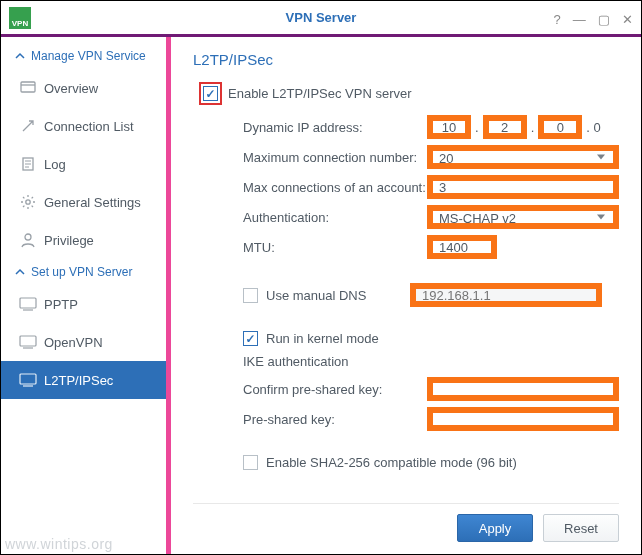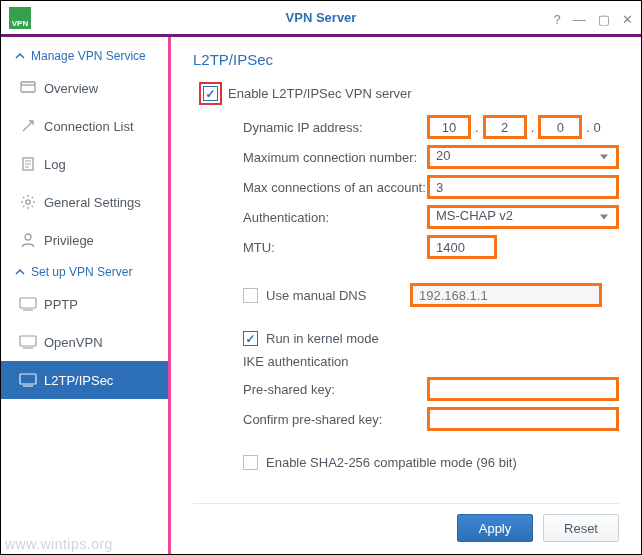--- a/index.html
+++ b/index.html
@@ -51,21 +51,21 @@
     gap: 12px;
     color: #888;
   }
   .titlebar-controls span { cursor: pointer; }
   .main {
     display: flex;
     height: calc(100% - 36px);
   }
   .sidebar {
     width: 174px;
-    border-right: 3px solid #ec4899;
+    border-right: 5px solid #ec4899;
     padding-top: 6px;
   }
   .section-header {
     display: flex;
     align-items: center;
     gap: 6px;
     padding: 6px 14px;
     color: #2d6fb7;
     font-size: 12px;
     cursor: pointer;
@@ -139,21 +139,21 @@
     display: flex;
     align-items: center;
     margin-bottom: 6px;
     margin-left: 50px;
   }
   .form-row .label {
     width: 184px;
     color: #505A64;
   }
   .input {
-    border: 3px solid #f97316;
+    border: 6px solid #f97316;
     height: 24px;
     padding: 0 6px;
     font-size: 13px;
     color: #505A64;
     background: #fff;
   }
   .input.readonly { background: #f5f6f7; color: #aab0b6; }
   .ip-group { display: flex; align-items: center; gap: 4px; }
   .ip-input { width: 44px; text-align: center; }
   .select {
@@ -375,26 +375,26 @@
       </div>
 
       <div class="checkbox-row">
         <span class="checkbox checked"></span>
         <span>Run in kernel mode</span>
       </div>
 
       <div class="subhead">IKE authentication</div>
 
       <div class="form-row">
+        <span class="label">Confirm pre-shared key:</span>
+        <input type="password" class="input wide-input" style="">
+      </div>
+
+      <div class="form-row">
         <span class="label">Pre-shared key:</span>
-        <input type="password" class="input wide-input" style="">
-      </div>
-
-      <div class="form-row">
-        <span class="label">Confirm pre-shared key:</span>
         <input type="password" class="input wide-input" style="">
       </div>
 
       <div class="checkbox-row">
         <span class="checkbox unchecked"></span>
         <span>Enable SHA2-256 compatible mode (96 bit)</span>
       </div>
     </div>
 
     <div class="footer-bar">

